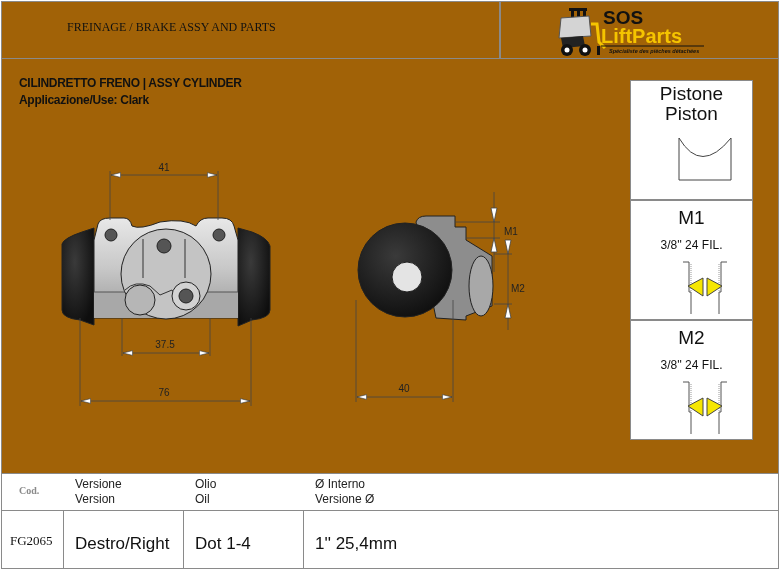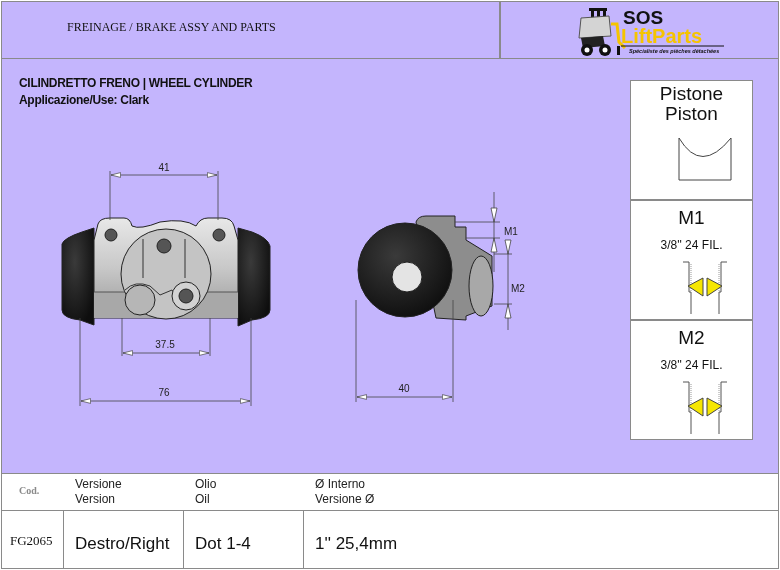--- a/index.html
+++ b/index.html
@@ -1,17 +1,17 @@
 <!DOCTYPE html>
 <html><head>
 <meta charset="utf-8">
 <style>
   * { box-sizing: border-box; margin: 0; padding: 0; }
   body { width: 780px; height: 570px; background: #fff; position: relative; overflow: hidden; font-family: "Liberation Sans", sans-serif; }
-  .frame { position: absolute; border: 1px solid #8a8a8a; background: #c4b5fd; padding-left: 20px; }
+  .frame { position: absolute; border: 1px solid #8a8a8a; background: #a16207; }
   .header-left { left: 1px; top: 1px; width: 499px; height: 58px; }
   .header-right { left: 500px; top: 1px; width: 279px; height: 58px; }
   .header-title { position: absolute; left: 67px; top: 20px; font-family: "Liberation Serif", serif; font-size: 12px; color: #111; }
   .main { left: 1px; top: 59px; width: 778px; height: 415px; border-top: none; }
   .product-title { position: absolute; left: 19px; top: 76px; font-size: 12px; font-weight: bold; color: #111; letter-spacing: -0.3px; }
   .product-use { position: absolute; left: 19px; top: 93px; font-size: 12px; font-weight: bold; color: #111; letter-spacing: -0.3px; }
   .side-box { position: absolute; left: 630px; width: 123px; border: 1px solid #8a8a8a; background: #fff; text-align: center; }
   .side-piston { top: 80px; height: 120px; }
   .side-m1 { top: 200px; height: 120px; }
   .side-m2 { top: 320px; height: 120px; }
@@ -50,21 +50,21 @@
       <rect x="96" y="44" width="3" height="9" fill="#111"></rect>
     </g>
     <text x="102" y="22" font-size="19" font-weight="bold" fill="#111">SOS</text>
     <text x="100" y="41" font-size="20" font-weight="bold" fill="#f5c400">LiftParts</text>
     <line x1="100" y1="44" x2="203" y2="44" stroke="#111" stroke-width="1"></line>
     <text x="108" y="51" font-size="5.5" font-style="italic" font-weight="bold" fill="#111">Spécialiste des pièches détachées</text>
   </svg>
 </div>
 
 <div class="frame main"></div>
-<div class="product-title">CILINDRETTO FRENO | WHEEL CYLINDER</div>
+<div class="product-title">CILINDRETTO FRENO | ASSY CYLINDER</div>
 <div class="product-use">Applicazione/Use: Clark</div>
 
 <svg style="position:absolute;left:0;top:0" width="620" height="470">
   <defs>
     <marker id="arrL" markerWidth="14" markerHeight="8" refX="1" refY="4" orient="auto">
       <polygon points="1,4 13,1 13,7" fill="#fff" stroke="#333" stroke-width="0.8"></polygon>
     </marker>
     <marker id="arrR" markerWidth="14" markerHeight="8" refX="13" refY="4" orient="auto">
       <polygon points="13,4 1,1 1,7" fill="#fff" stroke="#333" stroke-width="0.8"></polygon>
     </marker>

